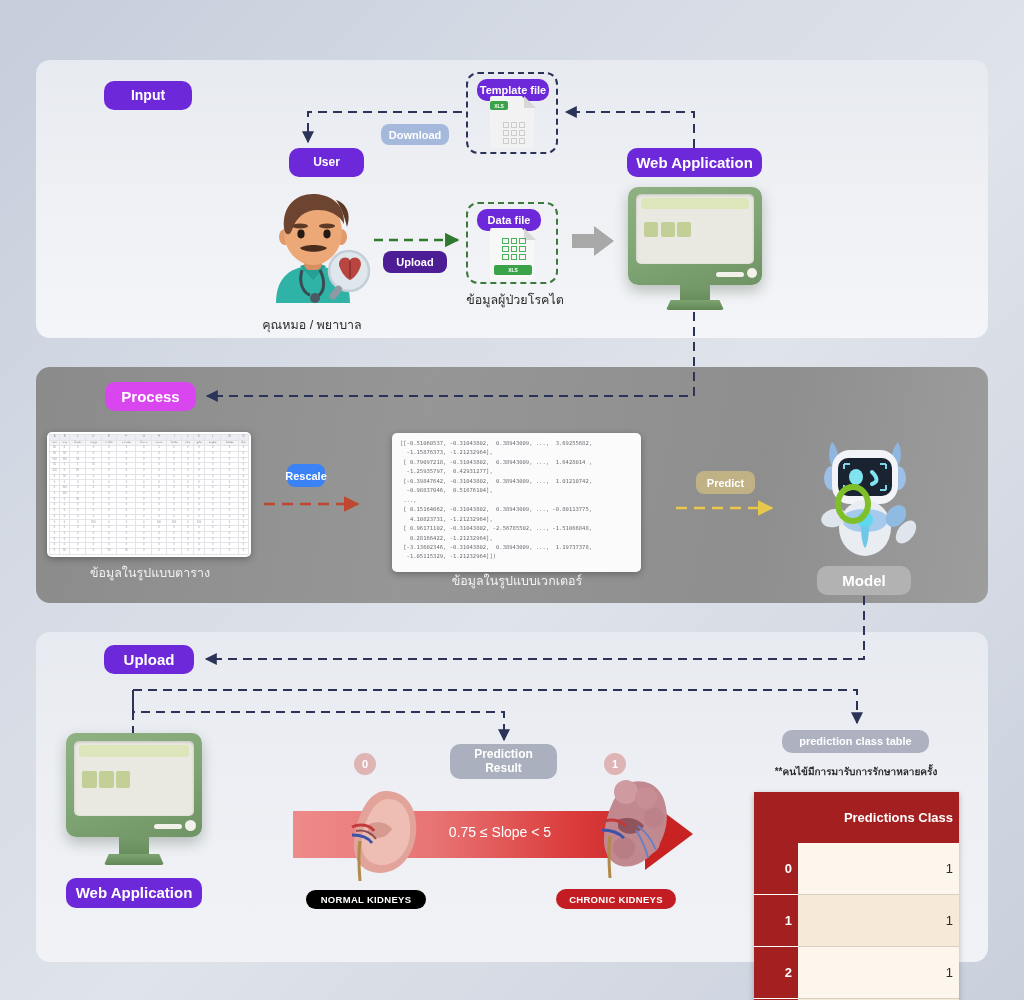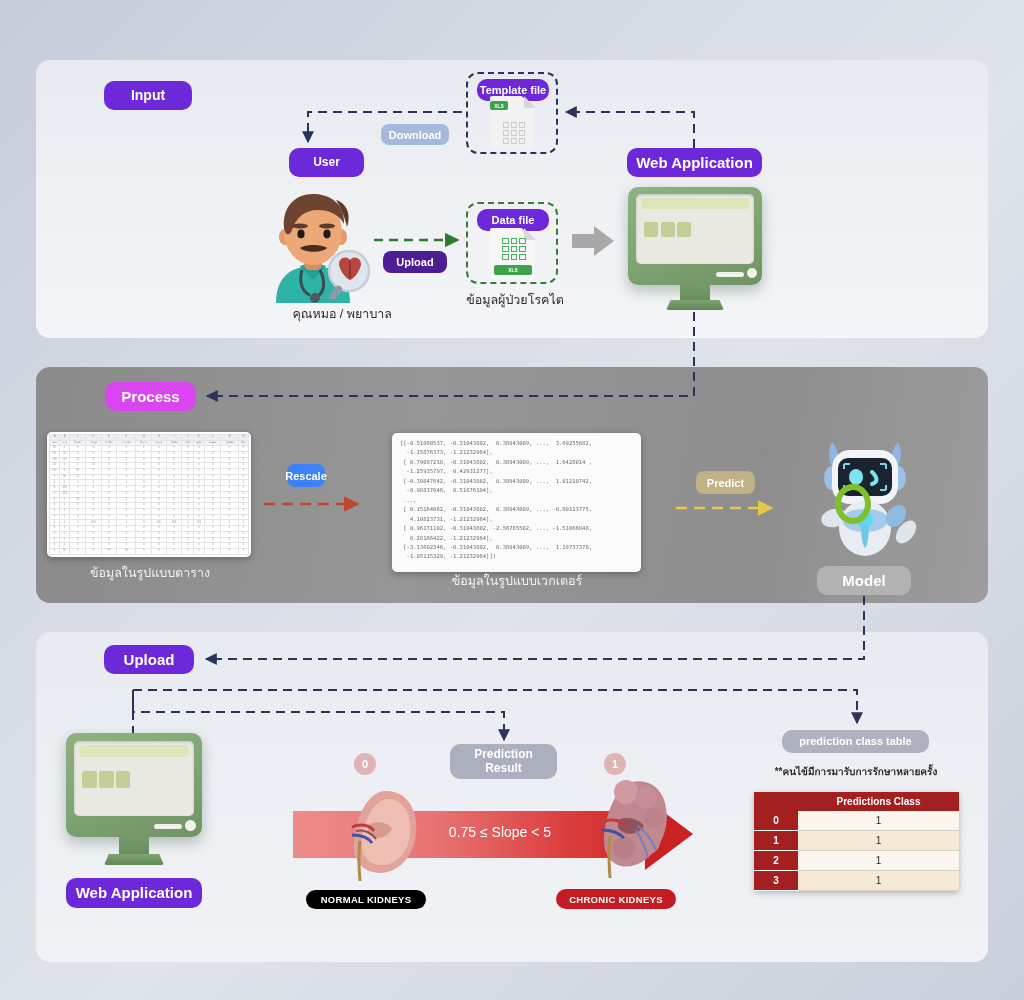--- a/index.html
+++ b/index.html
@@ -25,21 +25,21 @@
     position:absolute; display:flex; align-items:center; justify-content:center;
     color:#fff; font-weight:bold; text-align:center; line-height:1.15;
     border-radius:10px; white-space:pre-line;
   }
   .pill-grey { background:#6d28d9; }
   .pill-dark { background:#d946ef; }
 
   #label-input        { left:104px; top:81px;  width:88px;  height:29px; font-size:14px; }
   #label-user         { left:289px; top:148px; width:75px;  height:29px; font-size:12px; }
   #label-template     { left:477px; top:79px;  width:72px;  height:22px; font-size:11px; }
-  #label-datafile     { left:477px; top:209px; width:72px;  height:22px; font-size:11px; }
+  #label-datafile     { left:477px; top:209px; width:64px;  height:22px; font-size:11px; }
   #label-webapp-in    { left:627px; top:148px; width:135px; height:29px; font-size:15px; }
   #label-process      { left:105px; top:382px; width:91px;  height:29px; font-size:15px; }
   #label-model        { left:817px; top:566px; width:94px;  height:29px; font-size:15px;
                         background:#b2b2b2; }
   #label-output       { left:104px; top:645px; width:90px;  height:29px; font-size:15px; }
   #label-webapp-out   { left:66px;  top:878px; width:136px; height:30px; font-size:15px; }
   #label-predclass    { left:782px; top:730px; width:147px; height:23px; font-size:11px;
                         background:#aeb2c0; }
   #label-predresult   { left:450px; top:744px; width:107px; height:35px; font-size:12px;
                         background:#aab0bd; }
@@ -121,21 +121,21 @@
   }
   #vector-box pre {
     font-family:"DejaVu Sans Mono","Liberation Mono",monospace;
     font-size:5.5px; line-height:1.72; color:#6c6c74; white-space:pre;
   }
 
   
   .caption { position:absolute; font-size:12.5px; text-align:center; }
   .caption-dark  { color:#2d2d2d; }
   .caption-light { color:#f0f0f0; }
-  #cap-doctor  { left:232px; top:304px; width:160px;text-align:right; }
+  #cap-doctor  { left:232px; top:315px; width:160px; }
   #cap-patient { left:435px; top:290px; width:160px; }
   #cap-tabular { left:70px;  top:563px; width:160px; }
   #cap-vector  { left:437px; top:571px; width:160px; }
 
   
   #kidney-band { position:absolute; left:293px; top:811px; width:355px; height:47px;
                  background:linear-gradient(90deg,#ee8b8b 0%,#e87373 40%,#db3d3d 78%,#cc2626 100%); }
   #kidney-head { position:absolute; left:645px; top:798px; width:0; height:0;
                  border-top:36px solid transparent; border-bottom:36px solid transparent;
                  border-left:48px solid #c92222; }
@@ -152,21 +152,21 @@
   #badge-1 { left:604px; top:753px; }
 
   
   .kidney-img { position:absolute; }
 
   
   #pred-note { position:absolute; left:756px; top:764px; width:200px; text-align:center;
                font-size:10px; color:#2b2b2b; font-weight:bold; }
   #pred-table { position:absolute; left:754px; top:792px; width:205px;
                 border-collapse:collapse; box-shadow:0 2px 6px rgba(0,0,0,.25); }
-  #pred-table th, #pred-table td { font-size:10px; padding:4px 6px; text-align:center; }
+  #pred-table th, #pred-table td { font-size:13px; padding:18px 6px; text-align:right; }
   #pred-table thead th { background:#a31f20; color:#fff; font-weight:bold; }
   #pred-table thead th.blank { background:#a31f20; width:44px; }
   #pred-table td.idx { background:#a31f20; color:#fff; font-weight:bold; width:44px;
                        border-bottom:1px solid #fff; }
   #pred-table td.val { background:#fdf6ec; color:#2b2b2b; border-bottom:1px solid #d9cfc2; }
   #pred-table td.val.alt { background:#f6e9d8; }
 </style>
 </head>
 <body>
 

